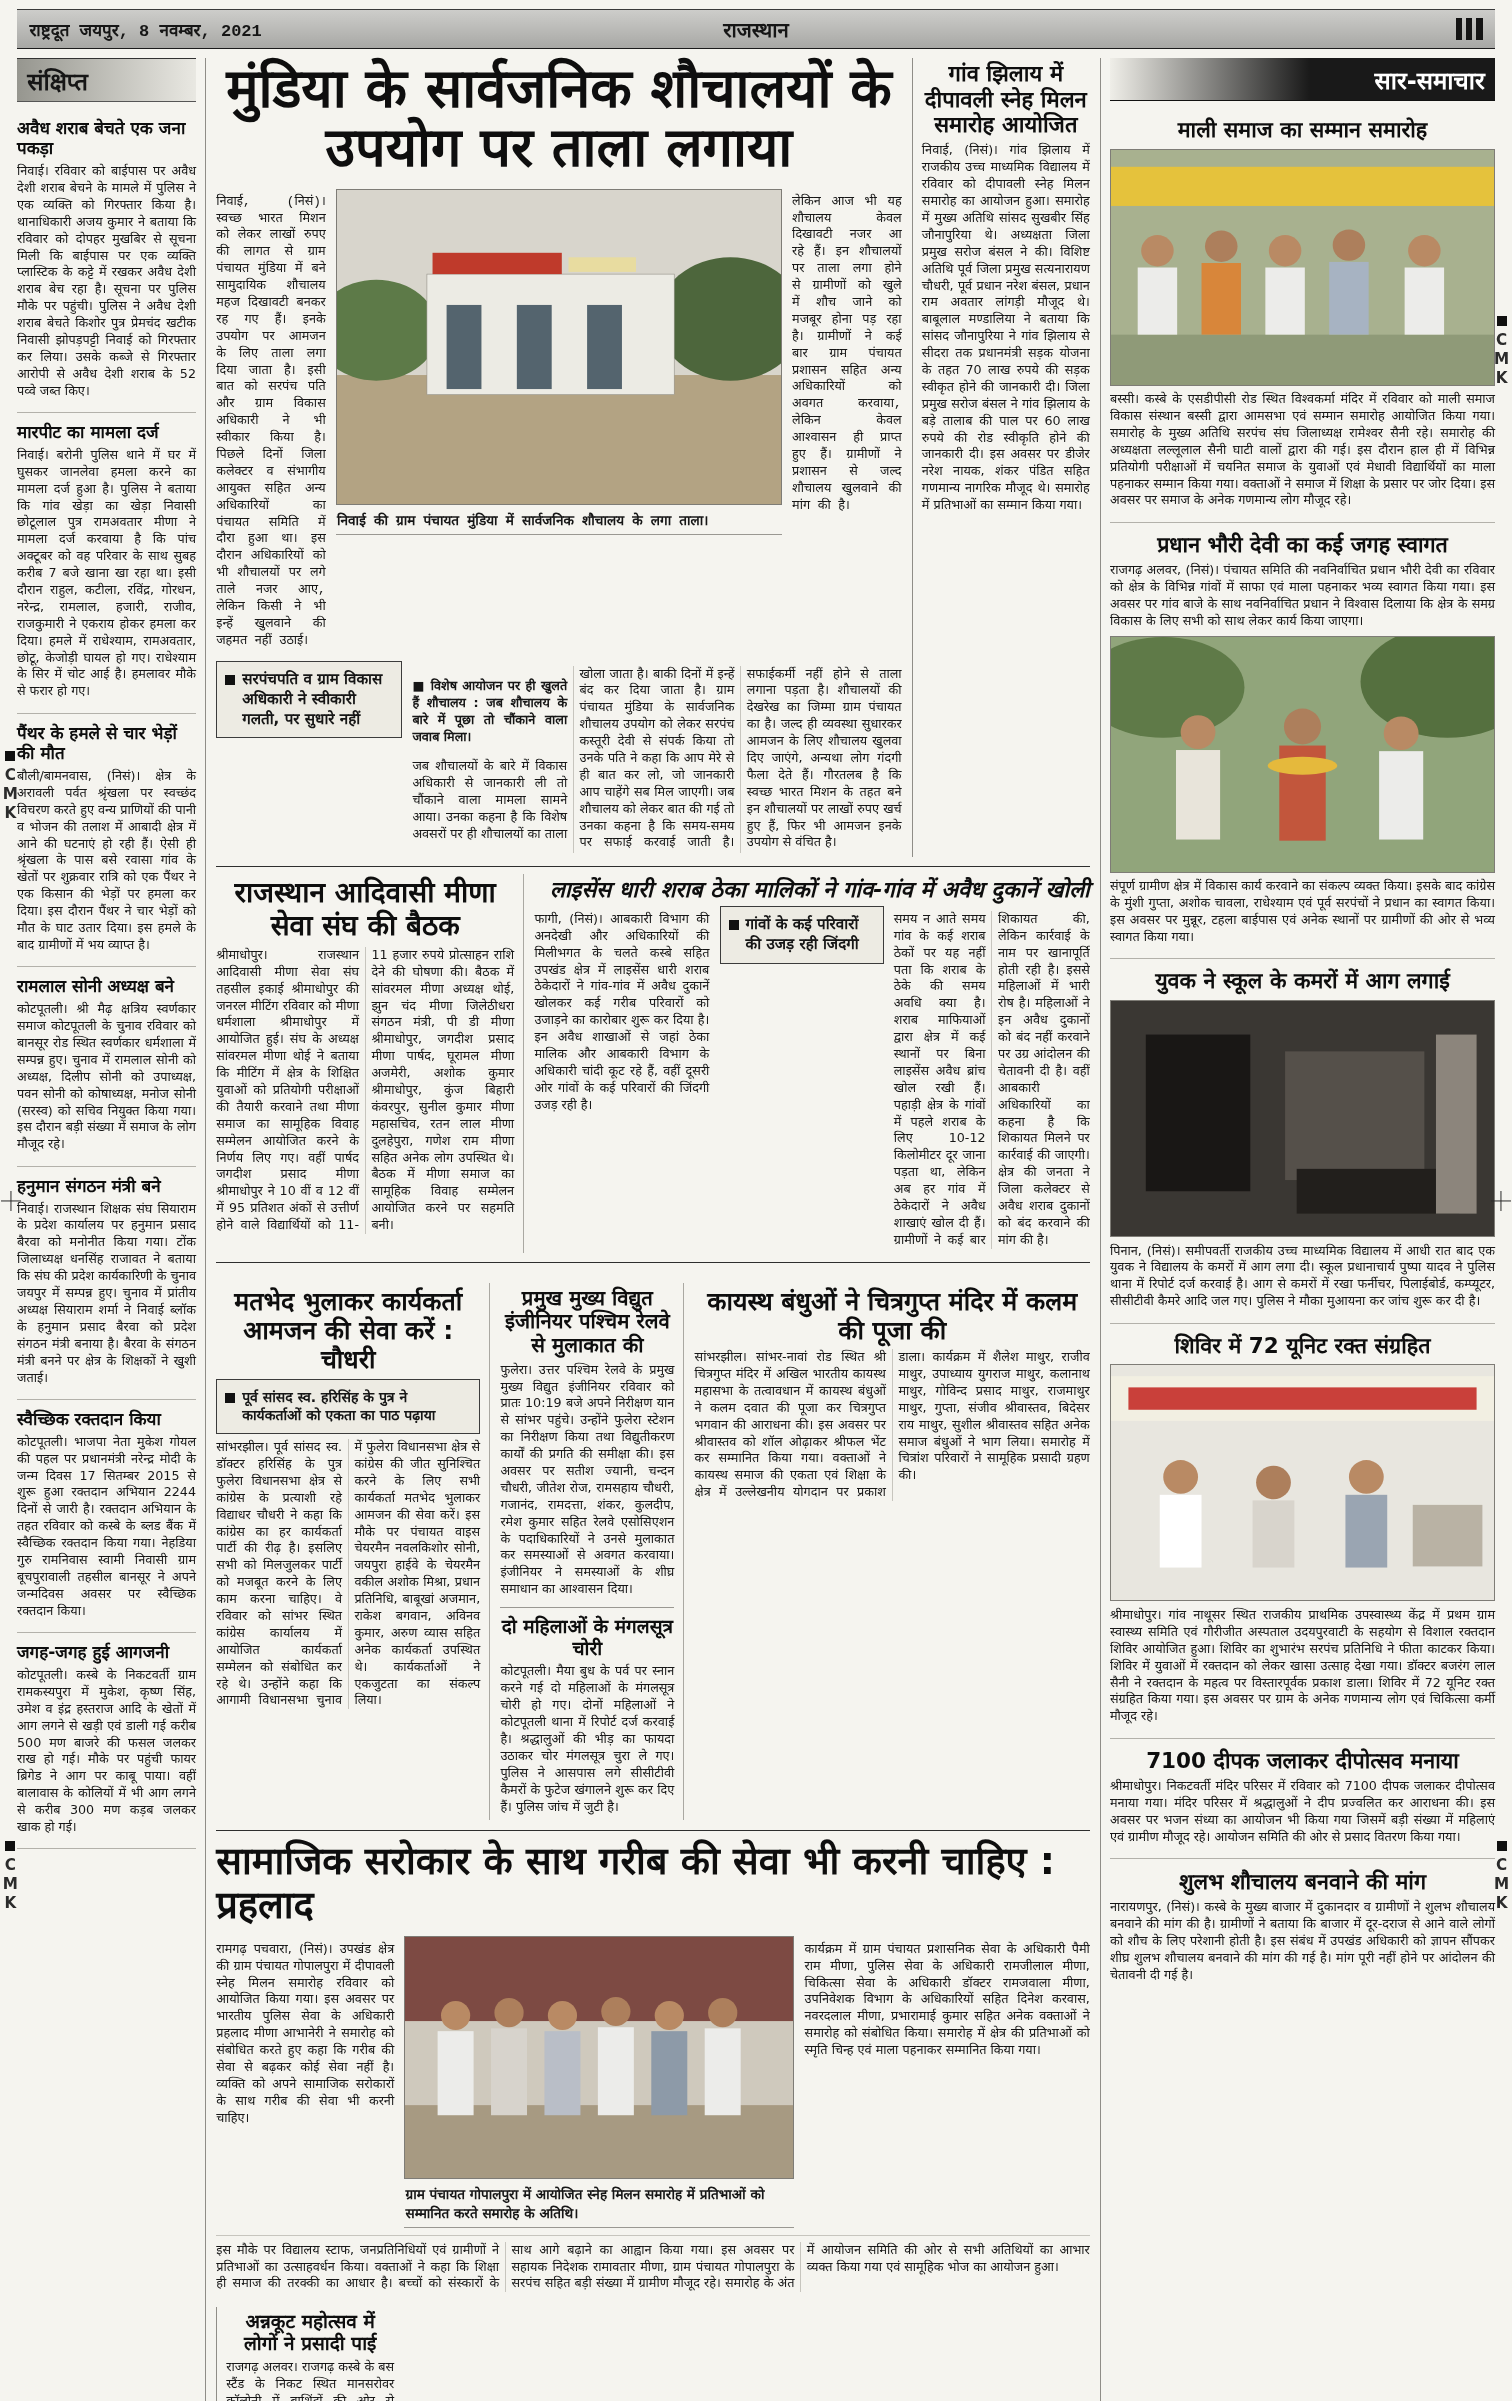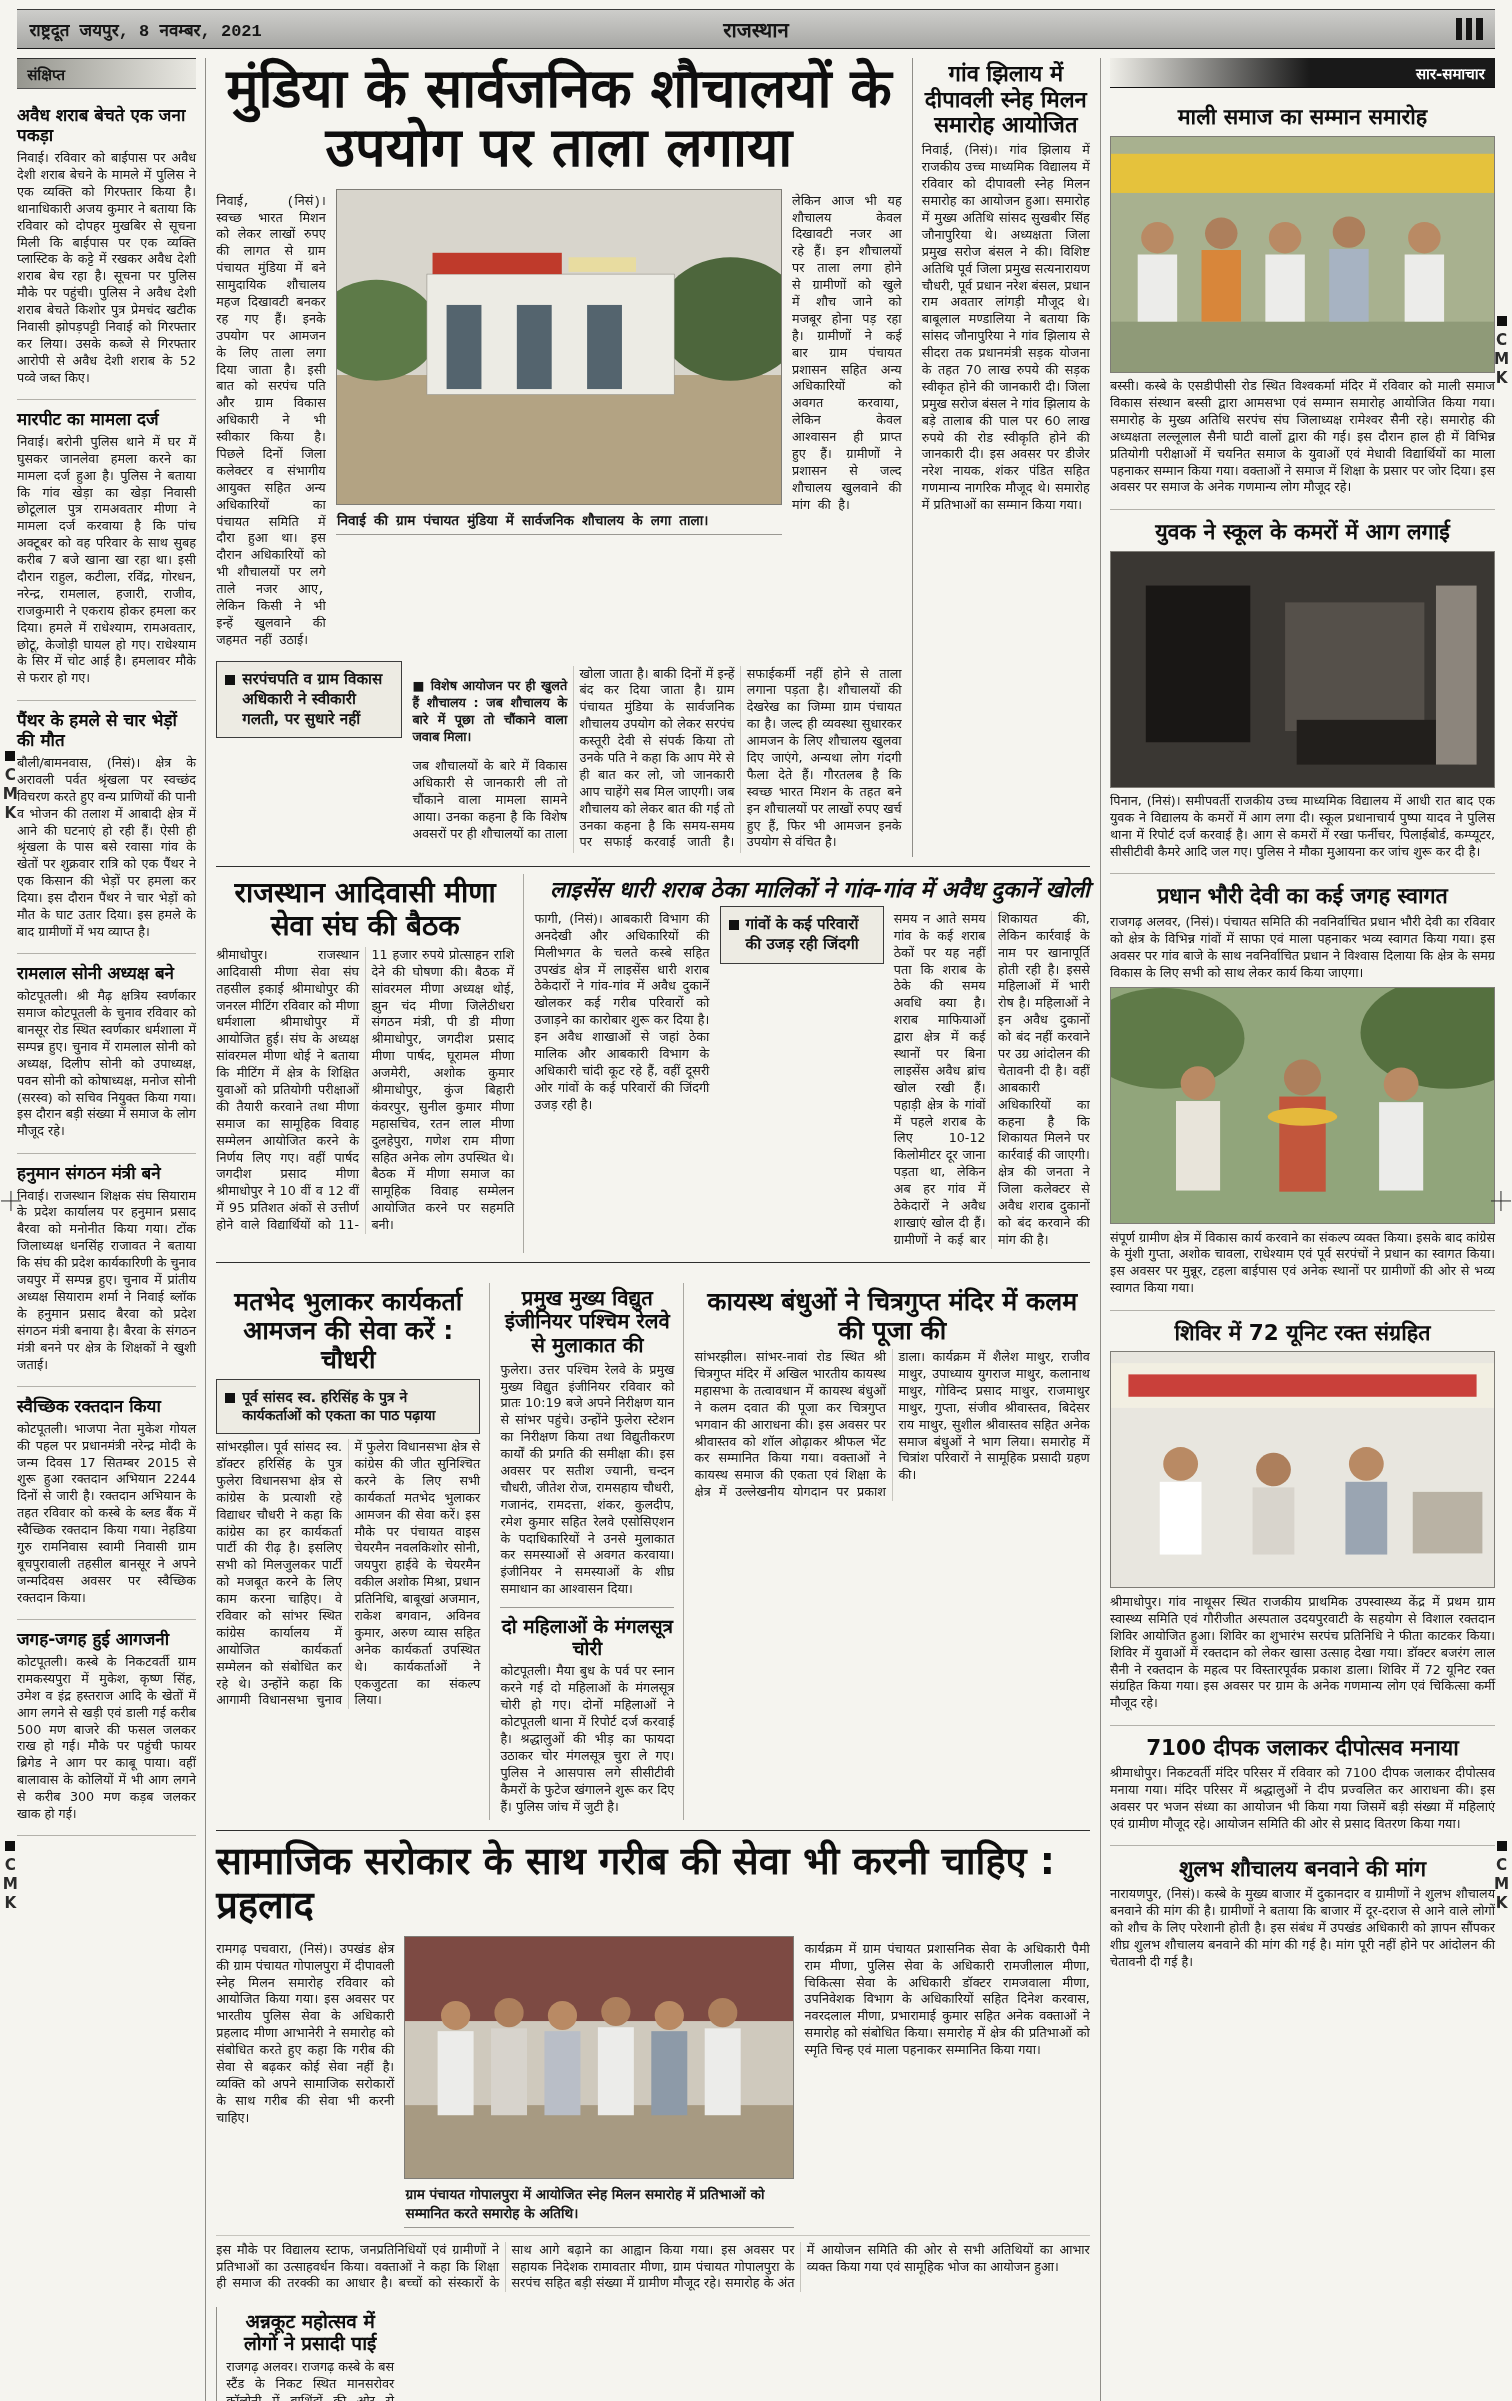--- a/index.html
+++ b/index.html
@@ -16,21 +16,21 @@
 
   
   .content { display:flex; padding:9px 17px 14.7px; align-items:stretch; }
   .briefs { width:189px; padding-right:9px; border-right:0.6px solid #8f8d87; }
   .middle { flex:1; min-width:0; padding:0 10.2px; }
   .saar { width:395px; padding-left:9px; border-left:0.6px solid #8f8d87; }
 
   .body { font-size:12.7px; line-height:1.33; text-align:justify; margin:4.5px 0; }
   h1,h2,h3,h4 { margin:3.4px 0; font-weight:bold; line-height:1.16; color:#0e0e0e; }
 
-  .col-header { font-size:15px; font-weight:bold; padding:4.5px 10.2px; margin-bottom:6.8px; }
+  .col-header { font-size:24px; font-weight:bold; padding:4.5px 10.2px; margin-bottom:6.8px; }
   .briefs-header { background:linear-gradient(90deg,#96968f,#e9e8e2); border-top:1.7px solid #333; border-bottom:1.1px solid #555; }
   .saar-header { background:linear-gradient(90deg,#efeee8,#191919 52%); color:#fff; text-align:right; border-bottom:1.7px solid #111; }
 
   .brief { border-bottom:0.6px solid #b3b1aa; padding:5.6px 0 8px; }
   .brief h3 { font-size:17px; line-height:1.2; }
 
   
   .mainstory h1 { font-size:54px; line-height:1.1; text-align:center; margin:1.1px 0 11.3px; }
   .ma-top { display:flex; gap:10.2px;font-family:Liberation Mono, monospace; }
   .ma-top .sidecol { flex:1; min-width:0; }
@@ -309,53 +309,53 @@
                 <rect x="376" y="200" width="68" height="130" fill="#a7b3c2"></rect>
               <circle cx="540" cy="180" r="28" fill="#b98a64"></circle>
                 <rect x="506" y="210" width="68" height="120" fill="#ececea"></rect>
             </g>
           </svg>
         </figure>
         <p class="body">बस्सी। कस्बे के एसडीपीसी रोड स्थित विश्वकर्मा मंदिर में रविवार को माली समाज विकास संस्थान बस्सी द्वारा आमसभा एवं सम्मान समारोह आयोजित किया गया। समारोह के मुख्य अतिथि सरपंच संघ जिलाध्यक्ष रामेश्वर सैनी रहे। समारोह की अध्यक्षता लल्लूलाल सैनी घाटी वालों द्वारा की गई। इस दौरान हाल ही में विभिन्न प्रतियोगी परीक्षाओं में चयनित समाज के युवाओं एवं मेधावी विद्यार्थियों का माला पहनाकर सम्मान किया गया। वक्ताओं ने समाज में शिक्षा के प्रसार पर जोर दिया। इस अवसर पर समाज के अनेक गणमान्य लोग मौजूद रहे।</p>
       </article>
 
       <article>
-        <h3>युवक ने स्कूल के कमरों में आग लगाई</h3>
-        <figure>
-          <svg viewBox="0 0 660 420" preserveAspectRatio="none">
-            <rect width="660" height="420" fill="#3a3733"></rect>
-            <rect x="60" y="60" width="180" height="280" fill="#191715"></rect>
-            <rect x="300" y="90" width="240" height="230" fill="#55504a"></rect>
-            <rect x="320" y="300" width="280" height="80" fill="#221f1c"></rect>
-            <rect x="560" y="60" width="70" height="320" fill="#8c857c"></rect>
-          </svg>
-        </figure>
-        <p class="body">पिनान, (निसं)। समीपवर्ती राजकीय उच्च माध्यमिक विद्यालय में आधी रात बाद एक युवक ने विद्यालय के कमरों में आग लगा दी। स्कूल प्रधानाचार्य पुष्पा यादव ने पुलिस थाना में रिपोर्ट दर्ज करवाई है। आग से कमरों में रखा फर्नीचर, पिलाईबोर्ड, कम्प्यूटर, सीसीटीवी कैमरे आदि जल गए। पुलिस ने मौका मुआयना कर जांच शुरू कर दी है।</p>
-      </article>
-
-      <article>
         <h3>प्रधान भौरी देवी का कई जगह स्वागत</h3>
         <p class="body">राजगढ़ अलवर, (निसं)। पंचायत समिति की नवनिर्वाचित प्रधान भौरी देवी का रविवार को क्षेत्र के विभिन्न गांवों में साफा एवं माला पहनाकर भव्य स्वागत किया गया। इस अवसर पर गांव बाजे के साथ नवनिर्वाचित प्रधान ने विश्वास दिलाया कि क्षेत्र के समग्र विकास के लिए सभी को साथ लेकर कार्य किया जाएगा।</p>
         <figure>
           <svg viewBox="0 0 660 420" preserveAspectRatio="none">
             <rect width="660" height="420" fill="#91a57b"></rect>
             <ellipse cx="90" cy="90" rx="140" ry="90" fill="#5f7a48"></ellipse>
             <ellipse cx="580" cy="80" rx="150" ry="100" fill="#55703f"></ellipse>
             <g>
               <circle cx="150" cy="170" r="30" fill="#b98a64"></circle>
                 <rect x="112" y="202" width="76" height="160" fill="#e8e4da"></rect>
               <circle cx="330" cy="160" r="32" fill="#ad7f5c"></circle>
                 <rect x="290" y="194" width="80" height="170" fill="#c2563c"></rect>
               <circle cx="500" cy="172" r="30" fill="#b98a64"></circle>
                 <rect x="462" y="204" width="76" height="158" fill="#ececea"></rect>
               <ellipse cx="330" cy="230" rx="60" ry="16" fill="#e5b93c"></ellipse>
             </g>
           </svg>
         </figure>
         <p class="body">संपूर्ण ग्रामीण क्षेत्र में विकास कार्य करवाने का संकल्प व्यक्त किया। इसके बाद कांग्रेस के मुंशी गुप्ता, अशोक चावला, राधेश्याम एवं पूर्व सरपंचों ने प्रधान का स्वागत किया। इस अवसर पर मुन्नूर, टहला बाईपास एवं अनेक स्थानों पर ग्रामीणों की ओर से भव्य स्वागत किया गया।</p>
+      </article>
+
+      <article>
+        <h3>युवक ने स्कूल के कमरों में आग लगाई</h3>
+        <figure>
+          <svg viewBox="0 0 660 420" preserveAspectRatio="none">
+            <rect width="660" height="420" fill="#3a3733"></rect>
+            <rect x="60" y="60" width="180" height="280" fill="#191715"></rect>
+            <rect x="300" y="90" width="240" height="230" fill="#55504a"></rect>
+            <rect x="320" y="300" width="280" height="80" fill="#221f1c"></rect>
+            <rect x="560" y="60" width="70" height="320" fill="#8c857c"></rect>
+          </svg>
+        </figure>
+        <p class="body">पिनान, (निसं)। समीपवर्ती राजकीय उच्च माध्यमिक विद्यालय में आधी रात बाद एक युवक ने विद्यालय के कमरों में आग लगा दी। स्कूल प्रधानाचार्य पुष्पा यादव ने पुलिस थाना में रिपोर्ट दर्ज करवाई है। आग से कमरों में रखा फर्नीचर, पिलाईबोर्ड, कम्प्यूटर, सीसीटीवी कैमरे आदि जल गए। पुलिस ने मौका मुआयना कर जांच शुरू कर दी है।</p>
       </article>
 
       <article>
         <h3>शिविर में 72 यूनिट रक्त संग्रहित</h3>
         <figure>
           <svg viewBox="0 0 660 420" preserveAspectRatio="none">
             <rect width="660" height="420" fill="#e8e6df"></rect>
             <rect y="20" width="660" height="80" fill="#f2efe2"></rect>
             <rect x="30" y="40" width="600" height="40" fill="#c9403a"></rect>
             <g>

